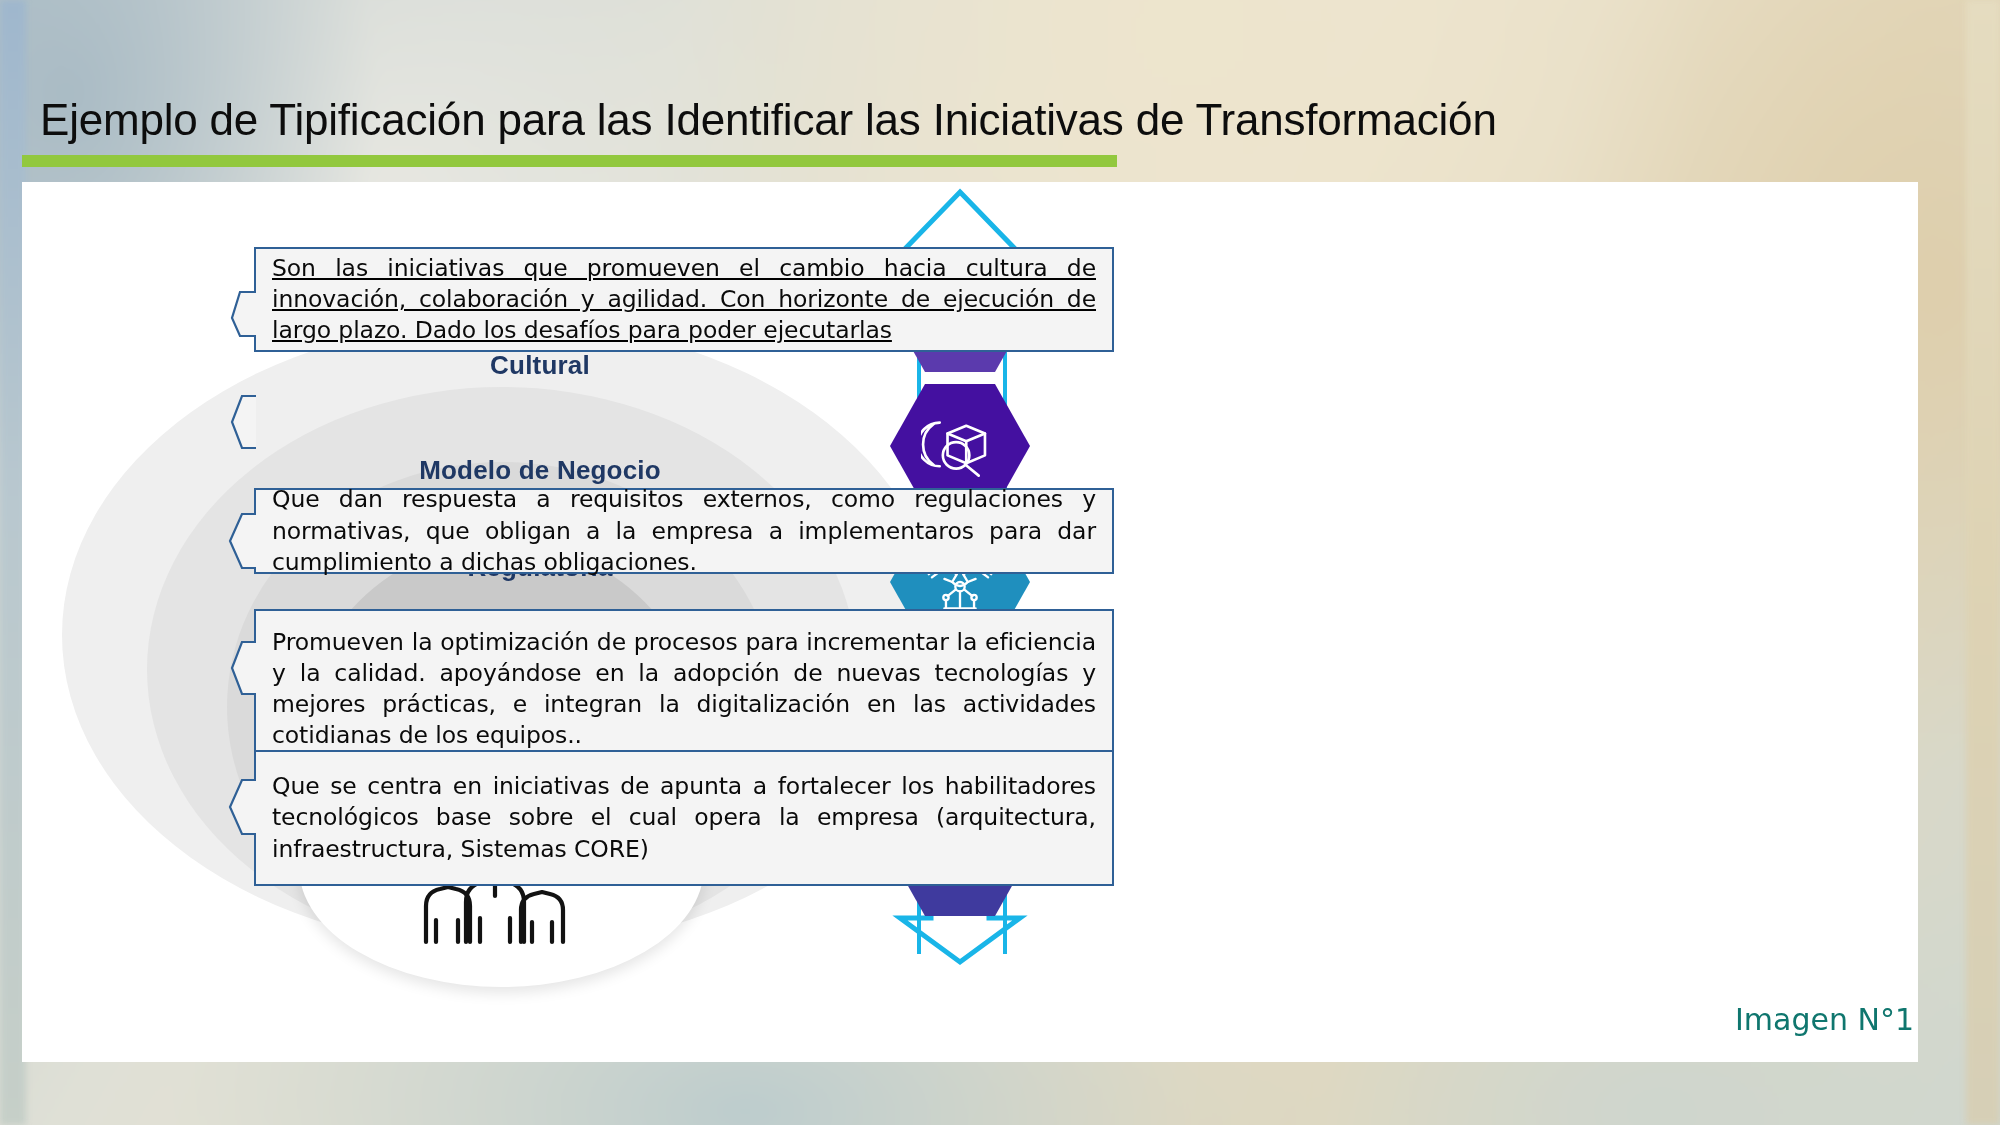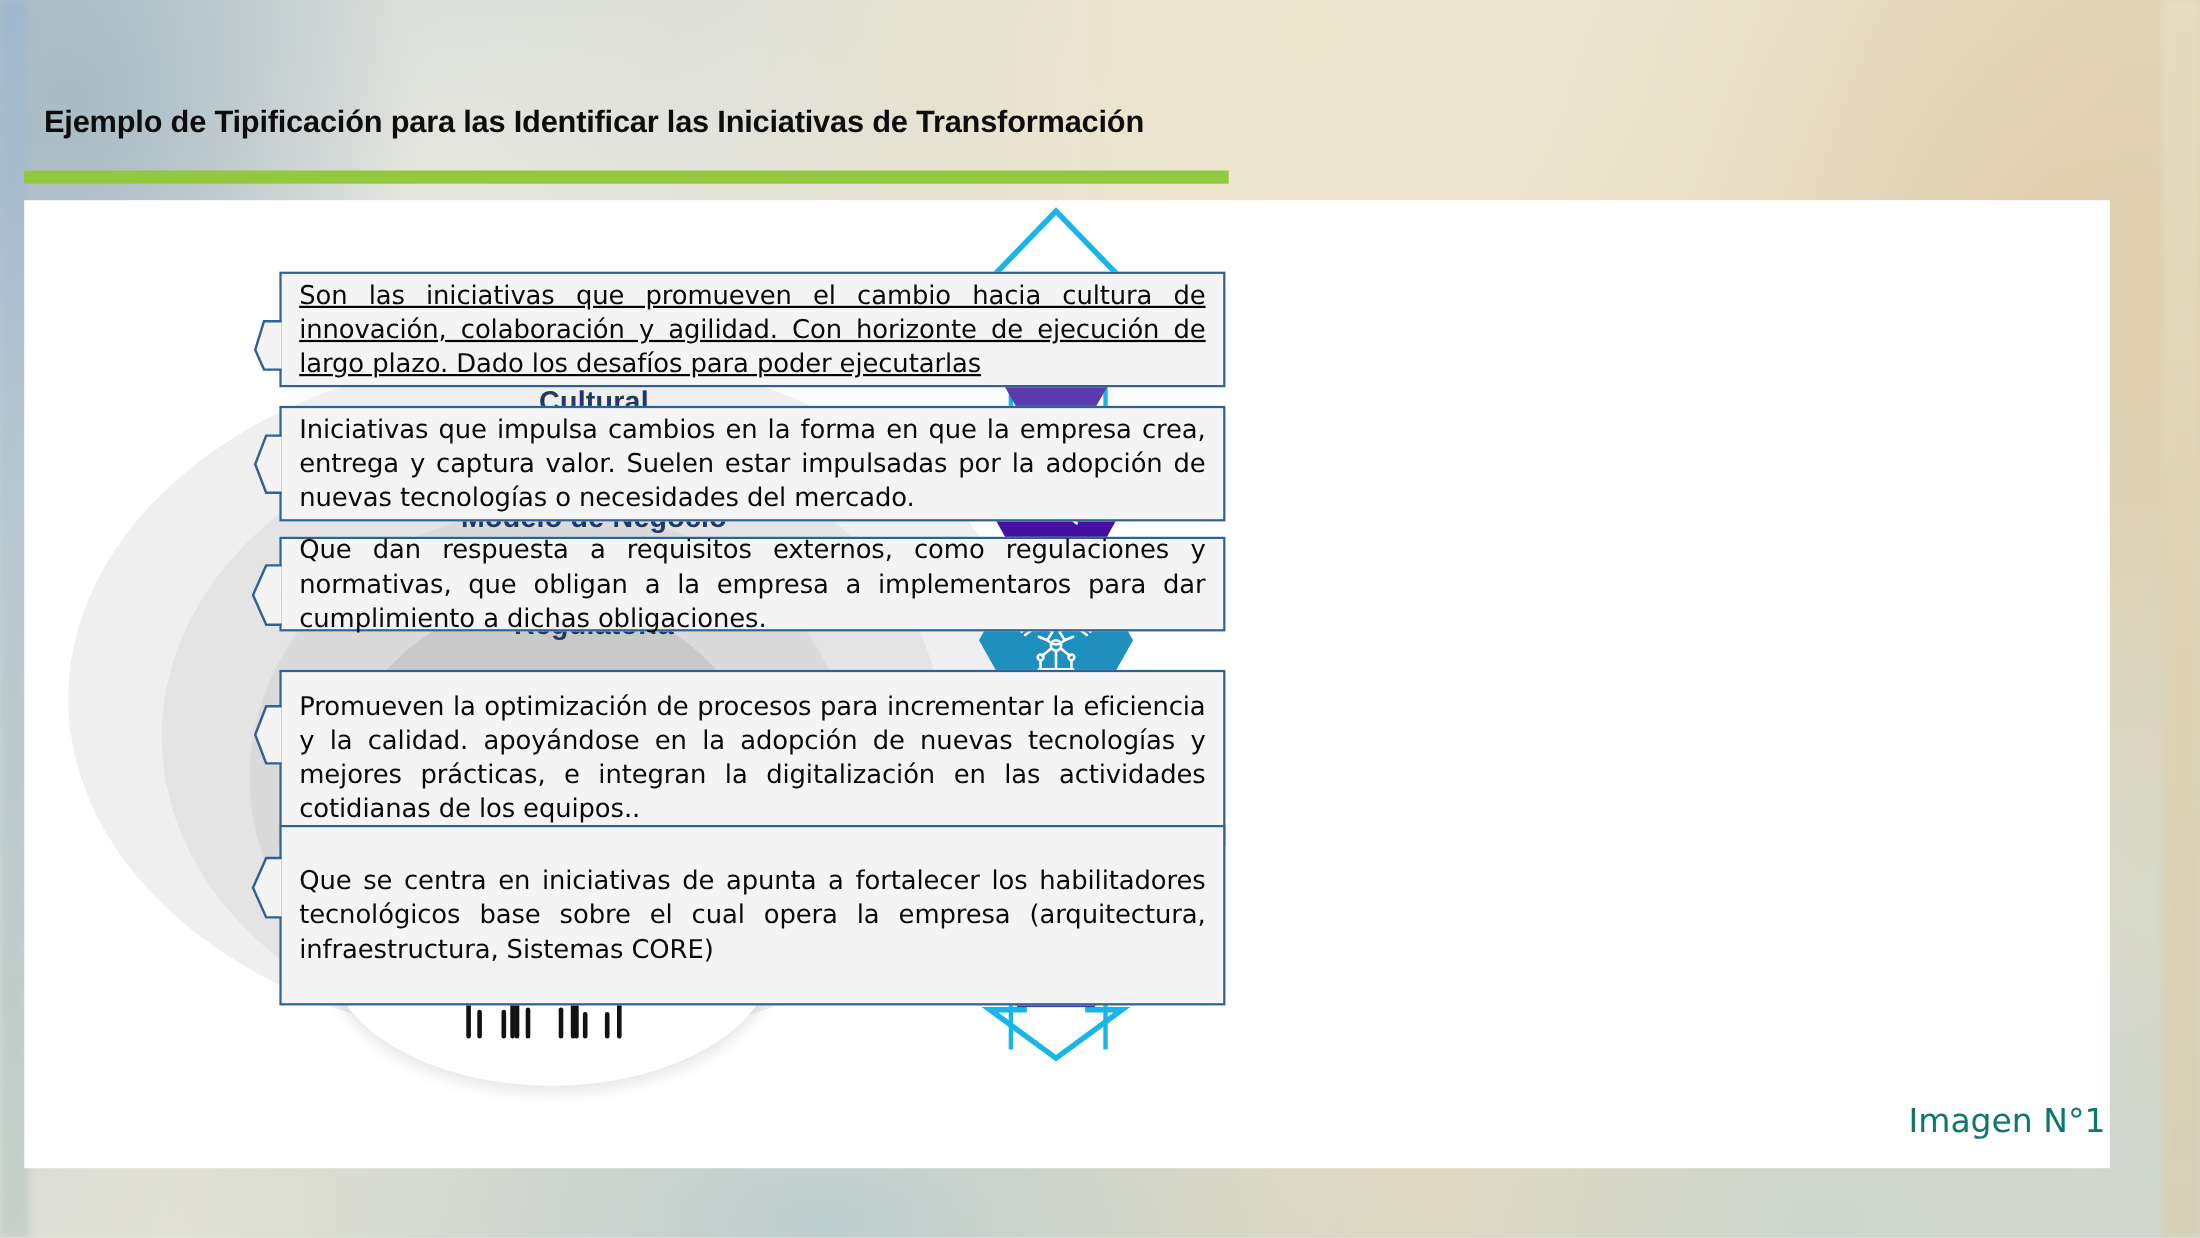--- a/index.html
+++ b/index.html
@@ -23,21 +23,21 @@
       filter:blur(6px);
       transform:scale(1.06);
   }
   #bg-left-strip{position:absolute;left:0;top:0;width:26px;height:1125px;
       background:linear-gradient(180deg,#9fb7cd,#b9c8cf 45%,#c6cfc8 100%);filter:blur(3px);}
   #bg-right-strip{position:absolute;right:0;top:0;width:34px;height:1125px;
       background:linear-gradient(180deg,#e5dcc0,#ded3b4 50%,#d6cfb6 100%);filter:blur(3px);}
 
   
   #title{position:absolute;left:40px;top:95px;width:1600px;
-     font-size:28px;font-weight:bold;color:#0d0d0d;letter-spacing:-.2px;white-space:nowrap;}
+     font-size:44px;font-weight:normal;color:#0d0d0d;letter-spacing:-.2px;white-space:nowrap;}
   #title-rule{position:absolute;left:22px;top:155px;width:1095px;height:12px;background:#92c83e;}
 
   
   #panel{position:absolute;left:22px;top:182px;width:1896px;height:880px;background:#ffffff;}
 
   
   .ring{position:absolute;border-radius:50%;}
   #ring1{left:40px;  top:138px; width:880px; height:630px; background:#efefef;}
   #ring2{left:125px; top:205px; width:710px; height:565px; background:#e4e4e4;}
   #ring3{left:205px; top:280px; width:550px; height:490px; background:#dadada;}
@@ -209,42 +209,39 @@
       </div>
     </div>
 
     <div class="callout" id="cb0" style="left:232px;top:65px;width:860px;height:105px;text-decoration:underline;">
       <p>Son las iniciativas que promueven el cambio hacia cultura de innovación, colaboración y agilidad. Con horizonte de ejecución de largo plazo.  Dado los desafíos para poder ejecutarlas</p>
     </div>
     <svg class="tail" style="left:208px;top:108px;" width="30" height="50" viewBox="0 0 30 50">
       <path d="M26 2 H10 L2 28 L10 46 H26" fill="#f4f4f4" stroke="#2f6096" stroke-width="2.2"></path>
     </svg>
 
-    <div class="callout" id="cb1" style="left:232px;top:187px;width:860px;height:105px;">
-      <p>Iniciativas que impulsa cambios en la forma en que la empresa crea, entrega y captura valor. Suelen estar impulsadas por la adopción de nuevas tecnologías o necesidades del mercado.</p>
-    </div>
     <svg class="tail" style="left:208px;top:212px;" width="30" height="56" viewBox="0 0 30 56">
       <path d="M26 2 H12 L2 28 L12 54 H26" fill="#f4f4f4" stroke="#2f6096" stroke-width="2.2"></path>
     </svg>
 
     <div class="callout" id="cb2" style="left:232px;top:306px;width:860px;height:86px;">
       <p>Que dan respuesta a requisitos externos, como regulaciones y normativas, que obligan a la empresa a implementaros para dar cumplimiento a dichas obligaciones.</p>
     </div>
     <svg class="tail" style="left:206px;top:330px;" width="32" height="58" viewBox="0 0 32 58">
       <path d="M28 2 H14 L2 29 L14 56 H28" fill="#f4f4f4" stroke="#2f6096" stroke-width="2.2"></path>
     </svg>
 
     <div class="callout" id="cb3" style="left:232px;top:427px;width:860px;height:160px;">
       <p>Promueven la optimización de procesos para incrementar la eficiencia y la calidad. apoyándose en la adopción de nuevas tecnologías y mejores prácticas, e integran la digitalización en las actividades cotidianas de los equipos..</p>
     </div>
     <svg class="tail" style="left:208px;top:458px;" width="30" height="56" viewBox="0 0 30 56">
       <path d="M26 2 H12 L2 28 L12 54 H26" fill="#f4f4f4" stroke="#2f6096" stroke-width="2.2"></path>
     </svg>
 
-    <div class="callout" id="cb4" style="left:232px;top:568px;width:860px;height:164px;">
+    <div class="callout" id="cb4" style="left:232px;top:568px;width:860px;height:136px;">
       <p>Que se centra en iniciativas de apunta a fortalecer los habilitadores tecnológicos base sobre el cual opera la empresa (arquitectura, infraestructura, Sistemas CORE)</p>
     </div>
     <svg class="tail" style="left:206px;top:596px;" width="32" height="58" viewBox="0 0 32 58">
       <path d="M28 2 H14 L2 29 L14 56 H28" fill="#f4f4f4" stroke="#2f6096" stroke-width="2.2"></path>
     </svg>
 
   </div>
 
   <div id="imagen">Imagen N°1</div>
 </div>

